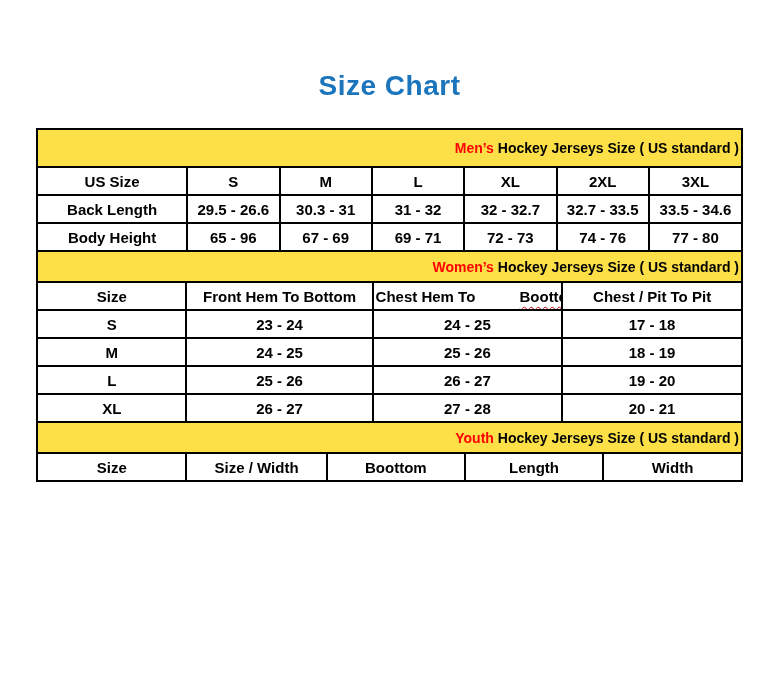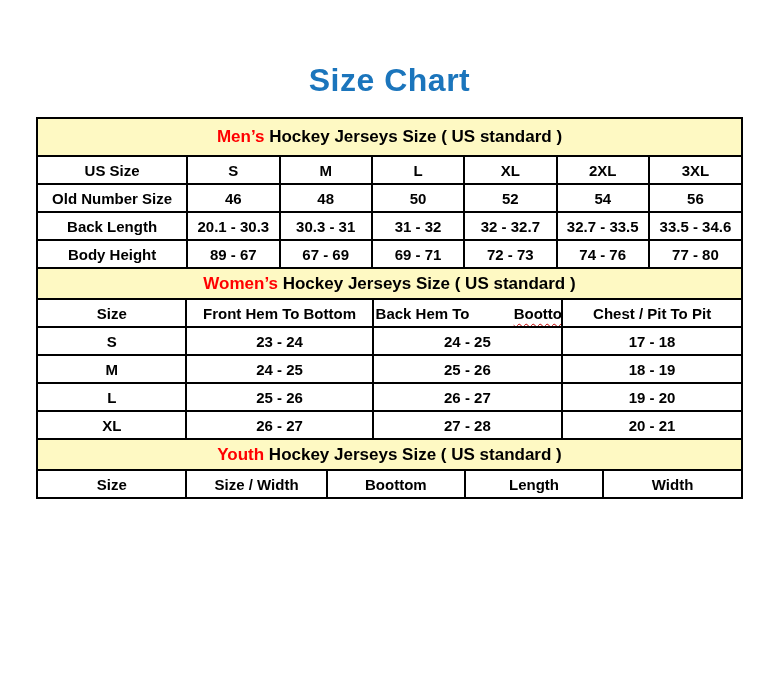--- a/index.html
+++ b/index.html
@@ -12,26 +12,26 @@
     height: 692px;
     font-family: "Liberation Sans", sans-serif;
     color: #000;
     overflow: hidden;
   }
   .wrap {
     margin-left: 36px;
     width: 707px;
   }
   .page-title {
-    margin: 0;
+    margin: 8px;
     padding-top: 62px;
     padding-bottom: 18px;
     text-align: center;
     color: #1B75BC;
-    font-size: 32px;
+    font-size: 28px;
     font-weight: bold;
     letter-spacing: 0.5px;
   }
   table.size-table {
     width: 100%;
     border-collapse: collapse;
     table-layout: fixed;
   }
   table.size-table.joined {
     margin-top: -2px; 
@@ -42,22 +42,23 @@
     text-align: center;
     vertical-align: middle;
     font-weight: bold;
     font-size: 15px;
     height: 24px;
     padding: 1px 2px;
     white-space: nowrap;
     overflow: hidden;
   }
   .size-table td.band {
-    background: #fef9c3;
-    font-size: 17px;
+    background: #fde047;
+    font-size: 14px;
+    text-align: right;
   }
   td.band.band-lg { height: 34px; }
   td.band.band-sm { height: 27px; margin-top: 20px; }
   .band .accent {
     color: #FF0000;
   }
   .wavy {
     text-decoration: underline;
     text-decoration-style: wavy;
     text-decoration-color: #C00000;
@@ -92,40 +93,31 @@
     <tr>
       <th>US Size</th>
       <th>S</th>
       <th>M</th>
       <th>L</th>
       <th>XL</th>
       <th>2XL</th>
       <th>3XL</th>
     </tr>
     <tr>
-      <td>Old Number Size</td>
-      <td>46</td>
-      <td>48</td>
-      <td>50</td>
-      <td>52</td>
-      <td>54</td>
-      <td>56</td>
-    </tr>
-    <tr>
       <td>Back Length</td>
-      <td>20.1 - 30.3</td>
+      <td>29.5 - 26.6</td>
       <td>30.3 - 31</td>
       <td>31 - 32</td>
       <td>32 - 32.7</td>
       <td>32.7 - 33.5</td>
       <td>33.5 - 34.6</td>
     </tr>
     <tr>
       <td>Body Height</td>
-      <td>89 - 67</td>
+      <td>65 - 96</td>
       <td>67 - 69</td>
       <td>69 - 71</td>
       <td>72 - 73</td>
       <td>74 - 76</td>
       <td>77 - 80</td>
     </tr>
   </tbody>
     </table>
 
   <table class="size-table joined">
@@ -137,21 +129,21 @@
     </colgroup>
     <tbody>
         <tr>
       <td class="band band-sm" colspan="4">
         <span class="accent">Women’s</span><span> Hockey Jerseys Size ( US standard )</span>
       </td>
     </tr>
     <tr>
       <th>Size</th>
       <th>Front Hem To Bottom</th>
-      <th><span>Back Hem To </span><span class="wavy">Boottom</span></th>
+      <th><span>Chest Hem To </span><span class="wavy">Boottom</span></th>
       <th>Chest / Pit To Pit</th>
     </tr>
     <tr>
       <td>S</td>
       <td>23 - 24</td>
       <td>24 - 25</td>
       <td>17 - 18</td>
     </tr>
     <tr>
       <td>M</td>

